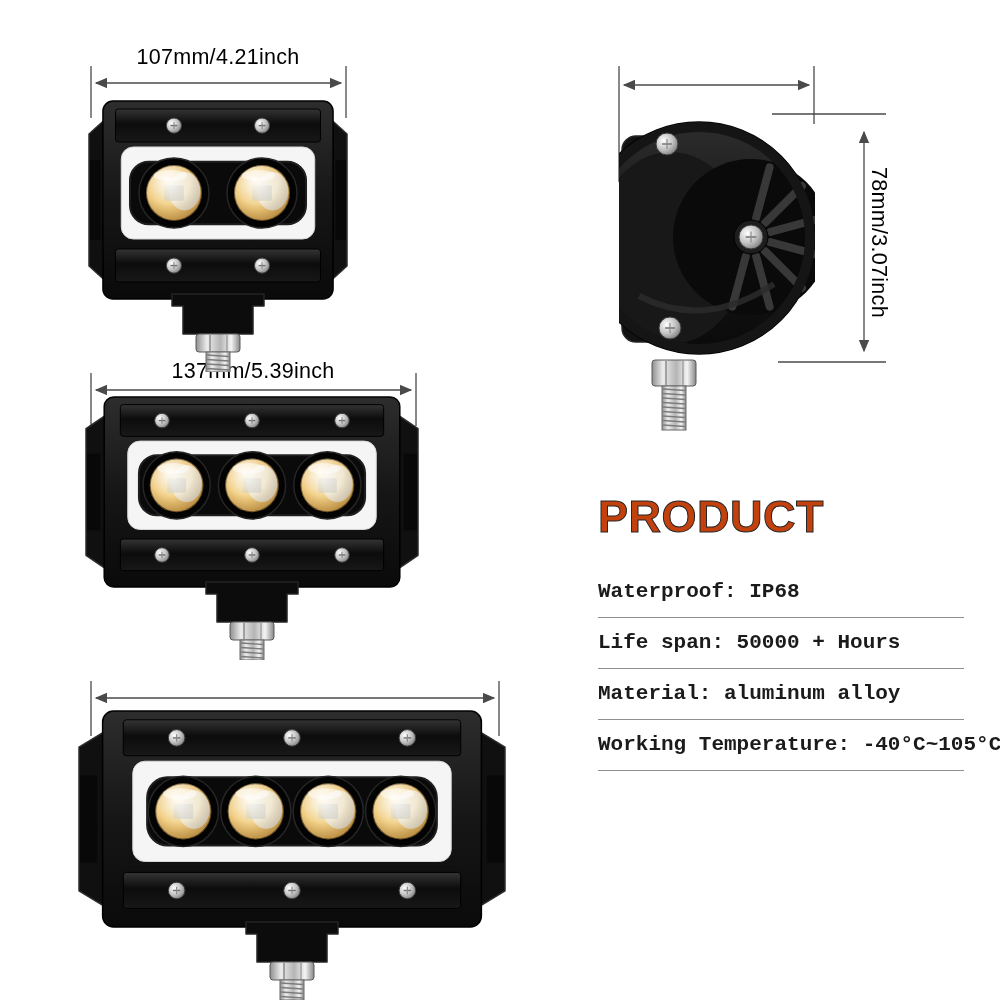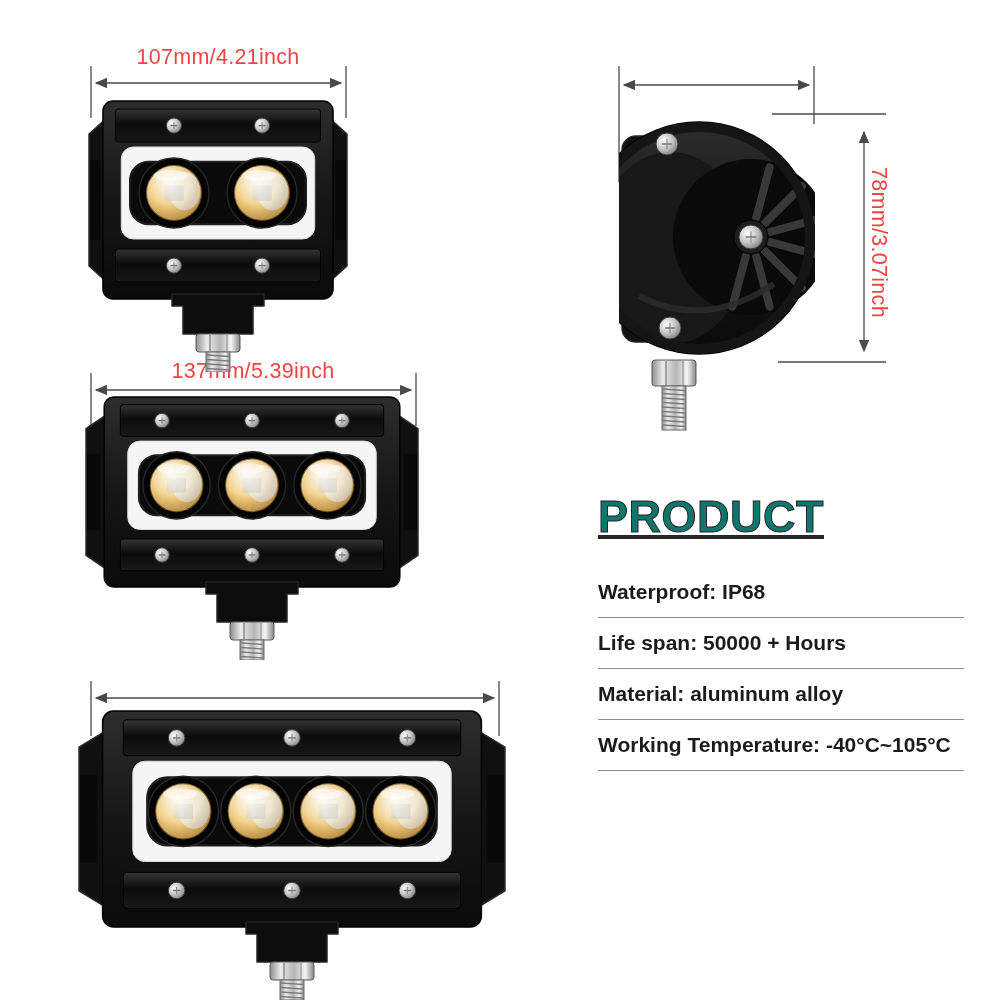--- a/index.html
+++ b/index.html
@@ -1,26 +1,26 @@
 <!DOCTYPE html>
 <html><head>
 <meta charset="utf-8">
 <style>
   html,body{margin:0;padding:0;background:#fff;}
   body{width:1000px;height:1000px;font-family:"Liberation Sans",sans-serif;}
   .canvas{position:relative;width:1000px;height:1000px;background:#ffffff;overflow:hidden;}
   .dims{position:absolute;left:0;top:0;width:1000px;height:1000px;pointer-events:none;}
-  .dimlabel{position:absolute;font-size:21.5px;color:#ef4444;text-align:center;letter-spacing:.3px;white-space:nowrap;}
+  .dimlabel{position:absolute;font-size:21.5px;color:#000000;text-align:center;letter-spacing:.3px;white-space:nowrap;}
   .dimlabel.vert{writing-mode:vertical-rl;text-align:center;width:26px;line-height:26px;}
   .light{position:absolute;}
   .light svg{display:block;}
   .info{position:absolute;left:598px;top:489px;width:366px;}
-  .info-title{font-weight:bold;font-size:45px;line-height:1.24;color:#0f766e;letter-spacing:.5px;
-              -webkit-text-stroke:1px #262626;white-space:nowrap;text-decoration:underline;}
-  .specs{margin-top:22px;}
+  .info-title{font-weight:bold;font-size:45px;line-height:1.24;color:#c2410c;letter-spacing:.5px;
+              -webkit-text-stroke:1px #262626;white-space:nowrap;}
+  .specs{margin-top:22px;font-family:Liberation Mono, monospace;}
   .spec-row{height:50px;border-bottom:1.6px solid #8f8f8f;display:flex;align-items:center;
             font-size:21px;font-weight:bold;color:#1b1b1b;white-space:nowrap;}
 </style>
 </head>
 <body>
 
 <div class="canvas">
 
   <svg class="dims" viewBox="0 0 1000 1000">
     <defs>

